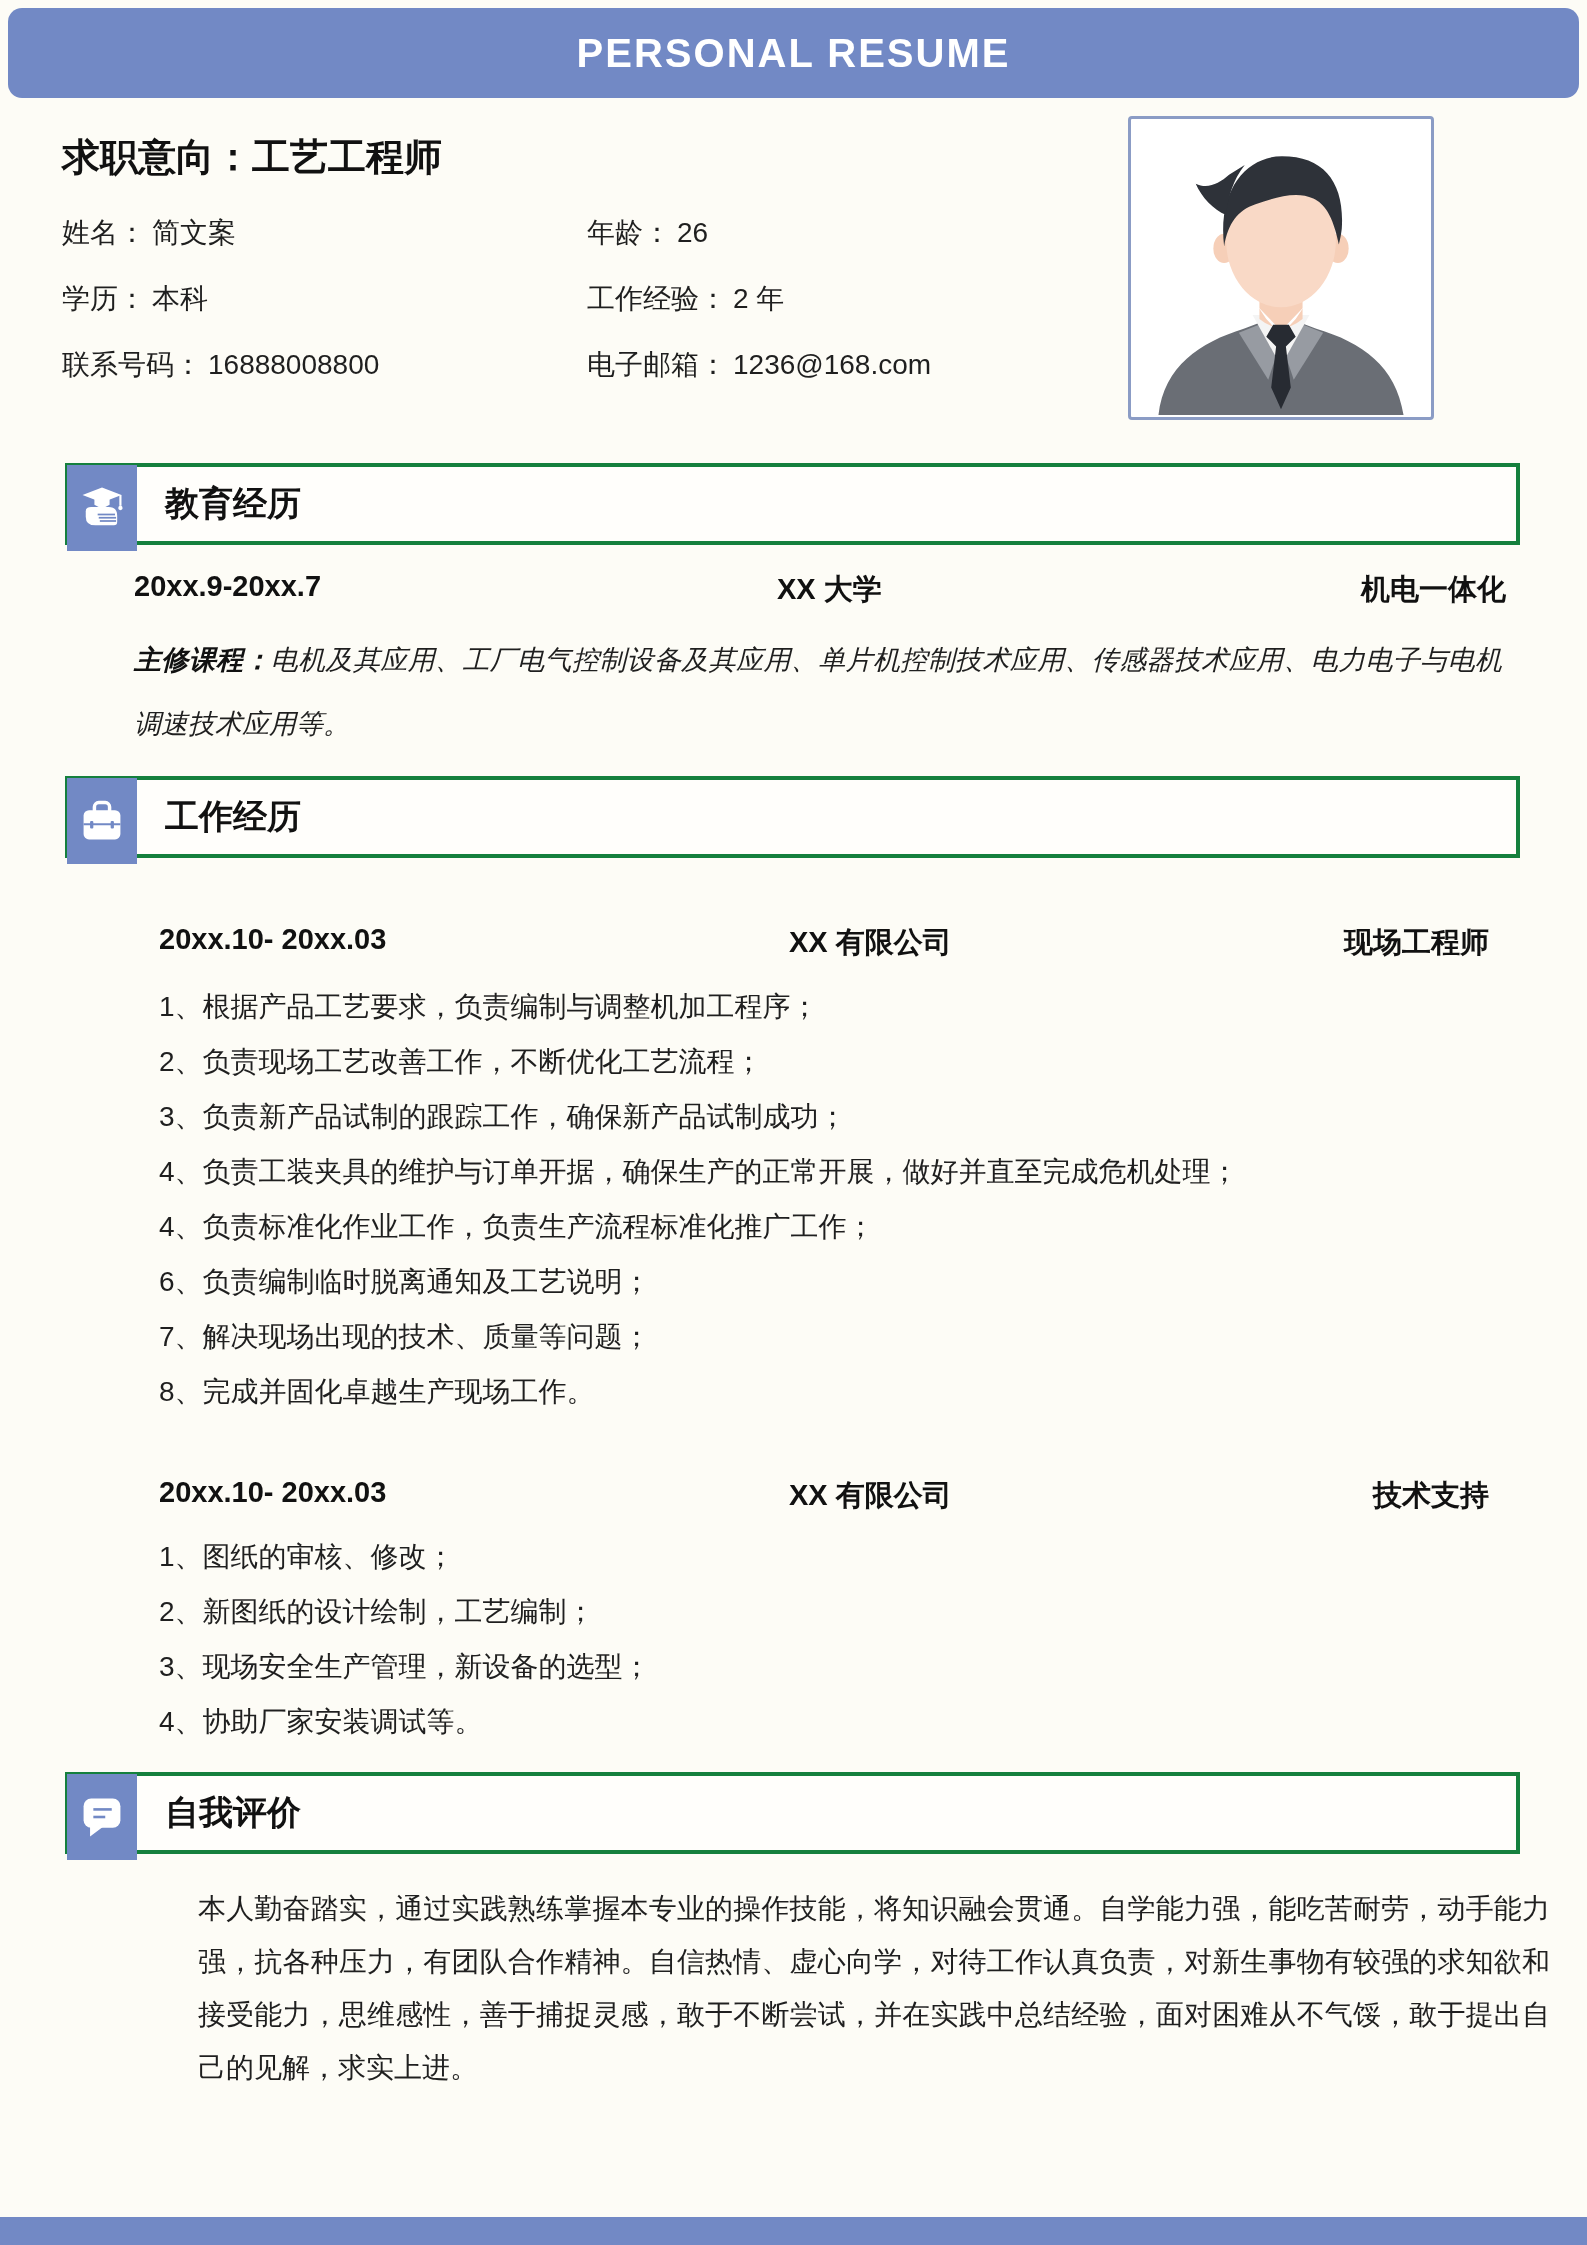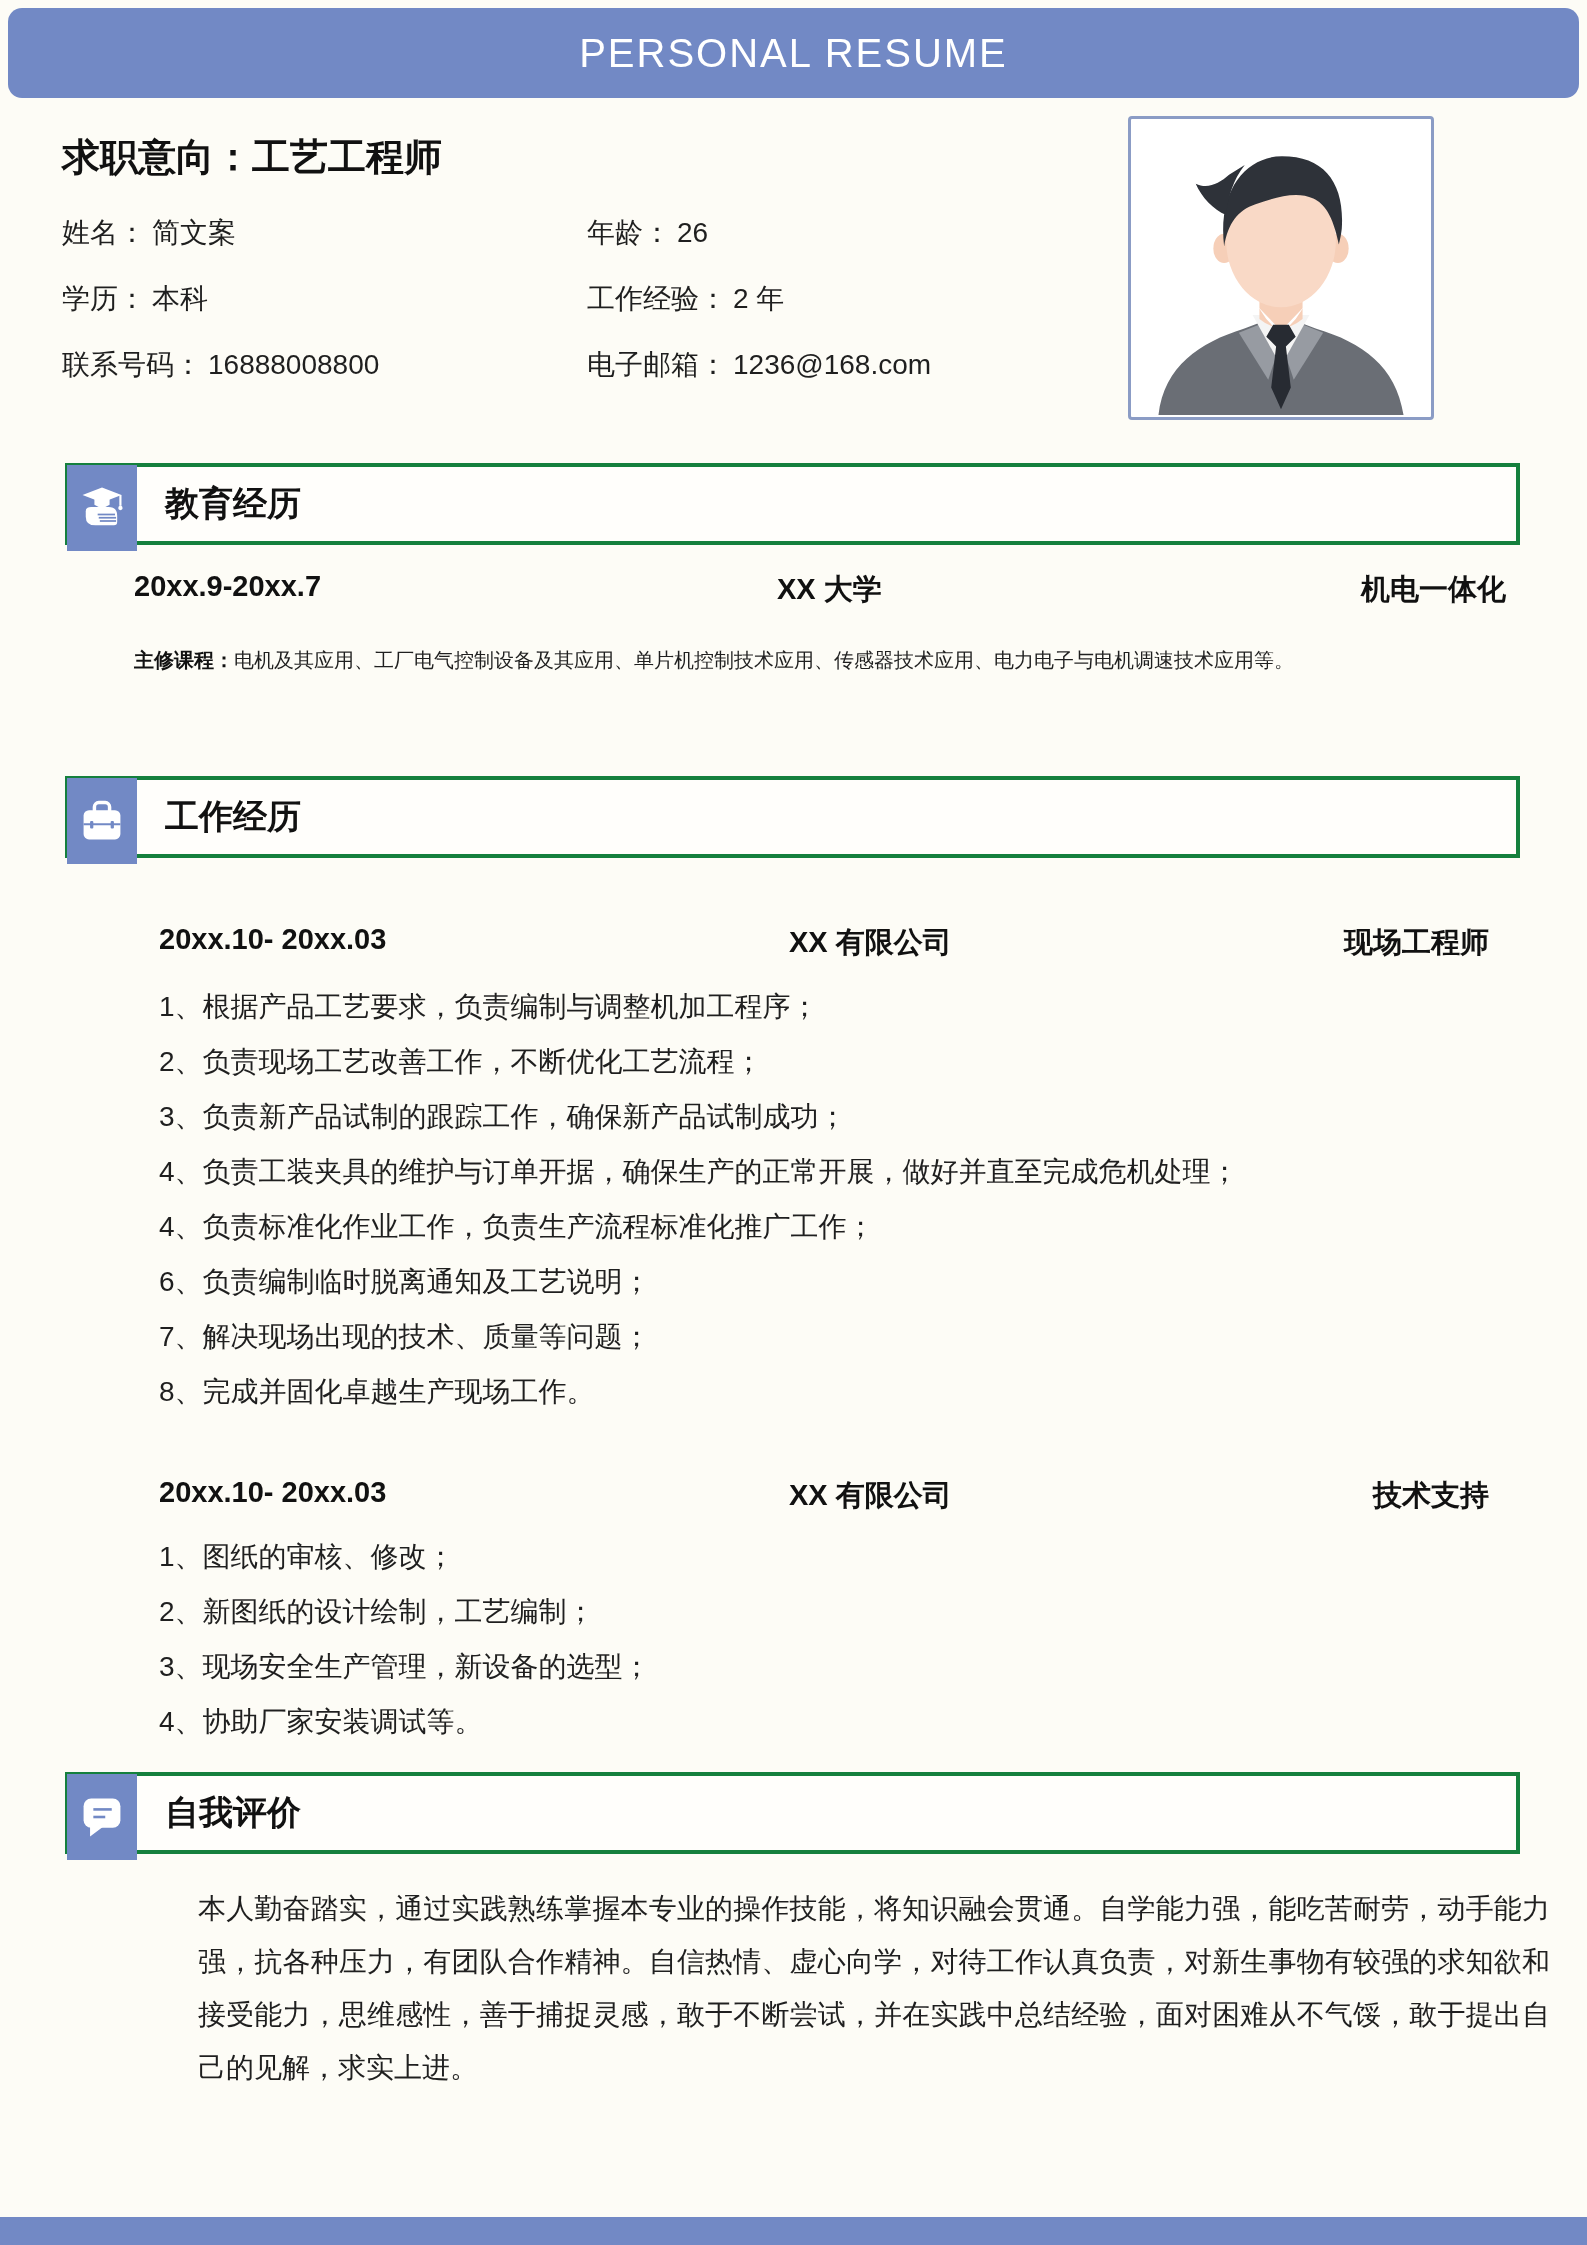--- a/index.html
+++ b/index.html
@@ -5,21 +5,21 @@
   html,body{margin:0;padding:0;}
   body{
     width:1587px;height:2245px;position:relative;overflow:hidden;
     background:#fdfcf6;color:#1b1b1b;
     font-family:"Liberation Sans","DejaVu Sans",sans-serif;
   }
   .banner{
     position:absolute;top:8px;left:8px;width:1571px;height:90px;
     background:#7289c5;border-radius:14px;
     display:flex;align-items:center;justify-content:center;
-    color:#ffffff;font-size:40px;font-weight:normal;letter-spacing:2px;
+    color:#ffffff;font-size:40px;font-weight:bold;letter-spacing:2px;
   }
   .job-title{position:absolute;top:132px;left:62px;font-size:38px;font-weight:bold;color:#111;}
   .info-grid{
     position:absolute;top:214px;left:62px;width:1060px;
     display:grid;grid-template-columns:525px 535px;grid-auto-rows:66px;
     font-size:28px;color:#1f1f1f;
   }
   .field{white-space:nowrap;}
   .field .lbl{margin-right:6px;}
   .photo{
@@ -45,22 +45,22 @@
   .sec-work{top:776px;}
   .sec-self{top:1772px;}
   .edu-content{position:absolute;top:570px;left:134px;width:1372px;}
   .row3{position:relative;height:44px;font-size:29px;font-weight:bold;color:#111;white-space:nowrap;}
   .row3 .period{position:absolute;left:0;top:0;}
   .row3 .middle{position:absolute;top:0;}
   .edu-content .row3 .middle{left:643px;}
   .work-content .row3 .middle{left:630px;}
   .row3 .right{position:absolute;right:0;top:0;}
   .edu-paragraph{
-    margin-top:14px;width:1368px;font-size:20px;line-height:64px;
-    text-align:justify;color:#1f1f1f;
+    margin-top:14px;width:1368px;font-size:27px;line-height:64px;
+    text-align:justify;color:#1f1f1f;font-style:italic;
   }
   .edu-paragraph .lead{font-weight:bold;color:#111;}
   .work-content{position:absolute;top:884px;left:159px;width:1330px;margin-top:39px;}
   ul.duties{list-style:none;margin:12px 0 0 0;padding:0;}
   ul.duties li{line-height:55px;font-size:28px;color:#1f1f1f;}
   .job2-head{margin-top:57px;}
   ul.duties2{margin-top:9px;}
   .self-paragraph{
     position:absolute;top:1882px;left:170px;width:1352px;
     font-size:28px;line-height:53px;text-align:justify;color:#1f1f1f;margin-left:28px;

